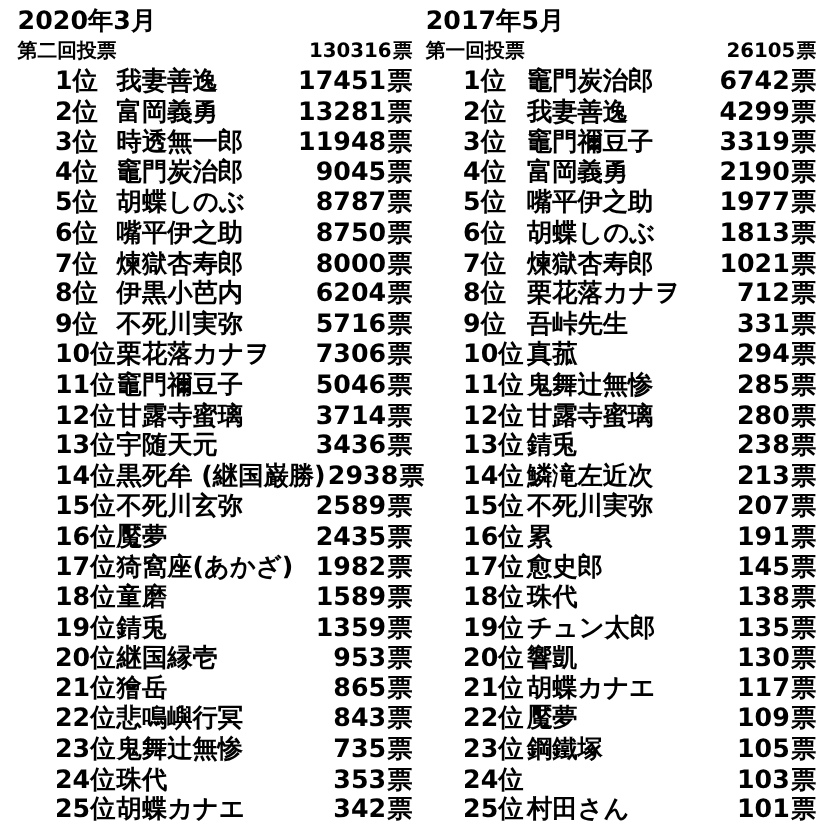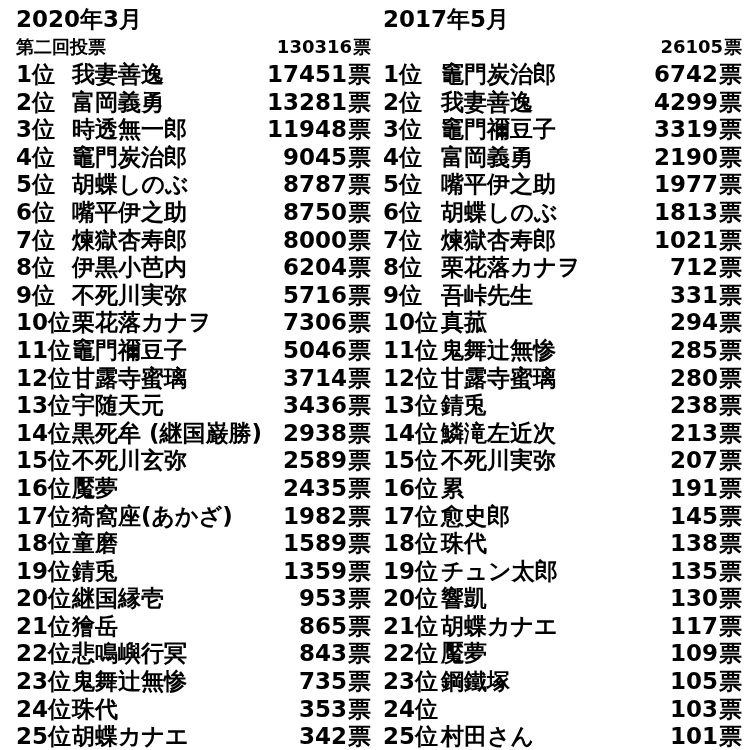--- a/index.html
+++ b/index.html
@@ -66,20 +66,21 @@
     display: block;
   }
   .row {
     display: flex;
     flex-direction: row;
     align-items: baseline;
     font-size: 23px;
     line-height: 27.6px;
     font-weight: 700;
     white-space: nowrap;
+    margin-left: 34px;
   }
   .rank {
     flex: 0 0 auto;
     width: 56px;
     text-align: left;
   }
   .name {
     flex: 0 0 auto;
     text-align: left;
     overflow: visible;
@@ -285,20 +286,21 @@
           <span class="votes">342</span>
           <span class="hyo">票</span>
         </div>
 
     </div>
   </div>
 
   <div class="column col-right">
     <div class="col-title">2017年5月</div>
     <div class="header-row">
+      <span class="header-label">第一回投票</span>
       <span class="header-spacer"></span>
       <span class="header-total">26105</span>
       <span class="hyo">票</span>
     </div>
     <div class="rows">
       <div class="row">
           <span class="rank">1位</span>
           <span class="name">竈門炭治郎</span>
           <span class="spacer"></span>
           <span class="votes">6742</span>

